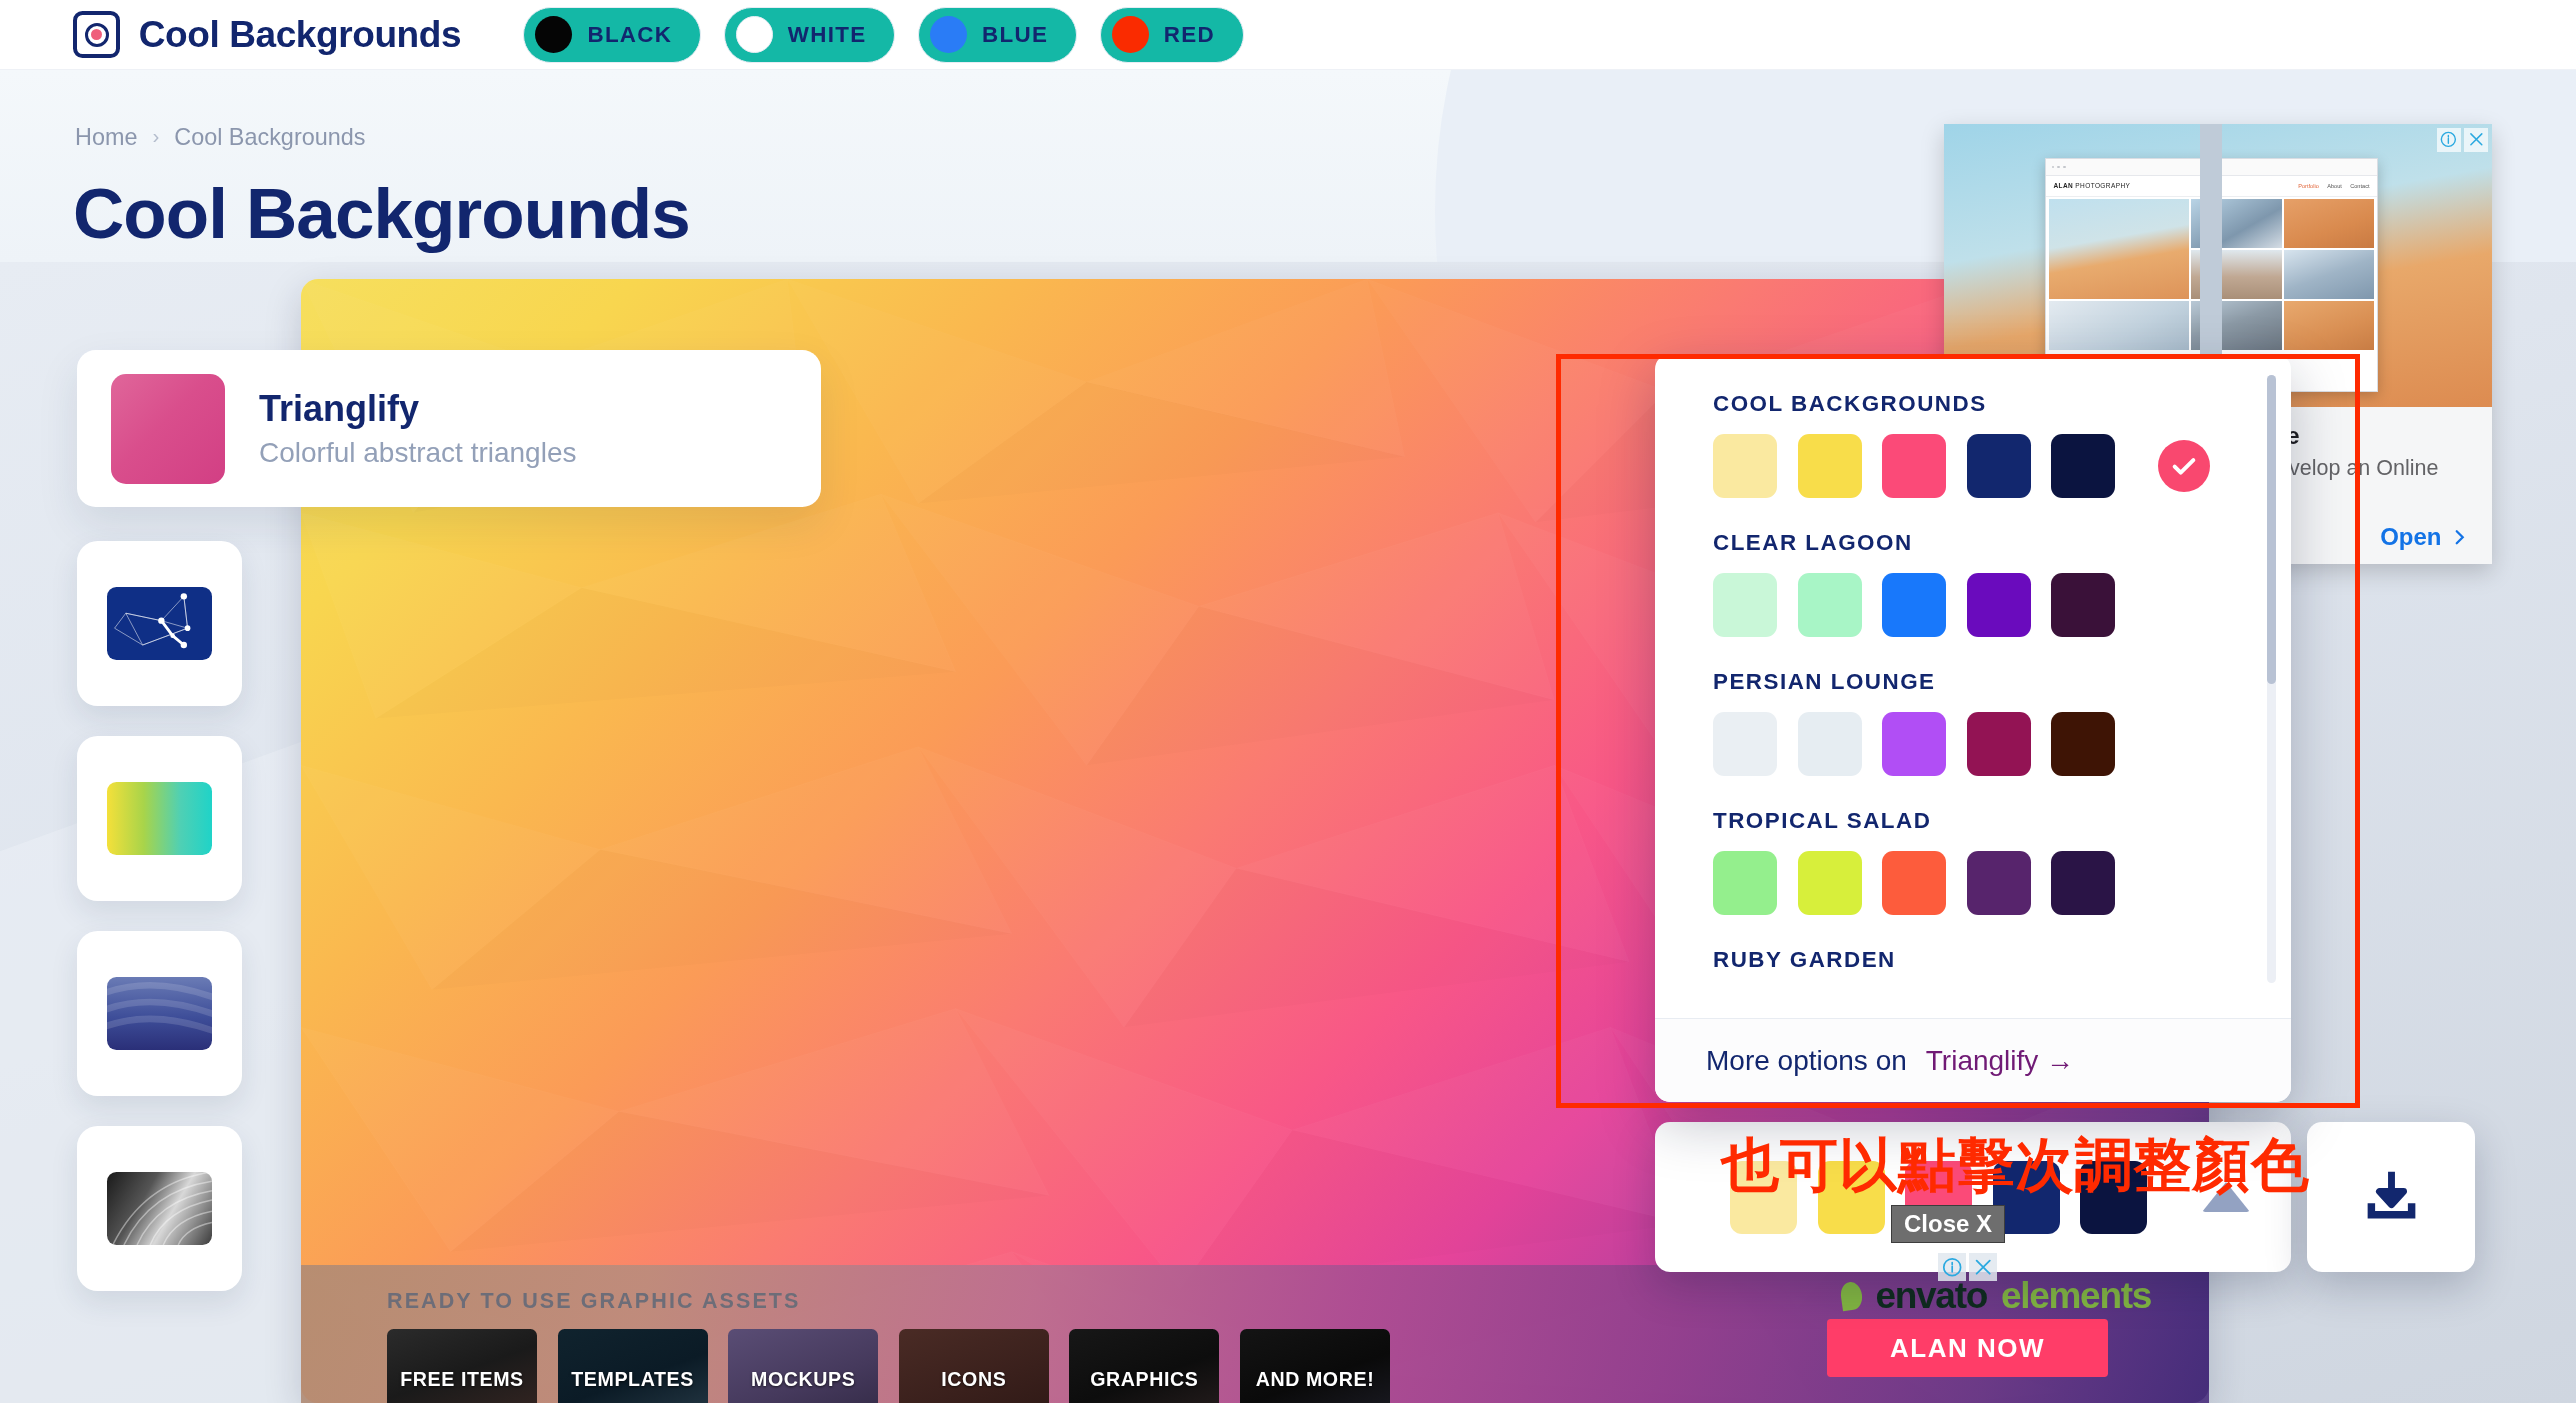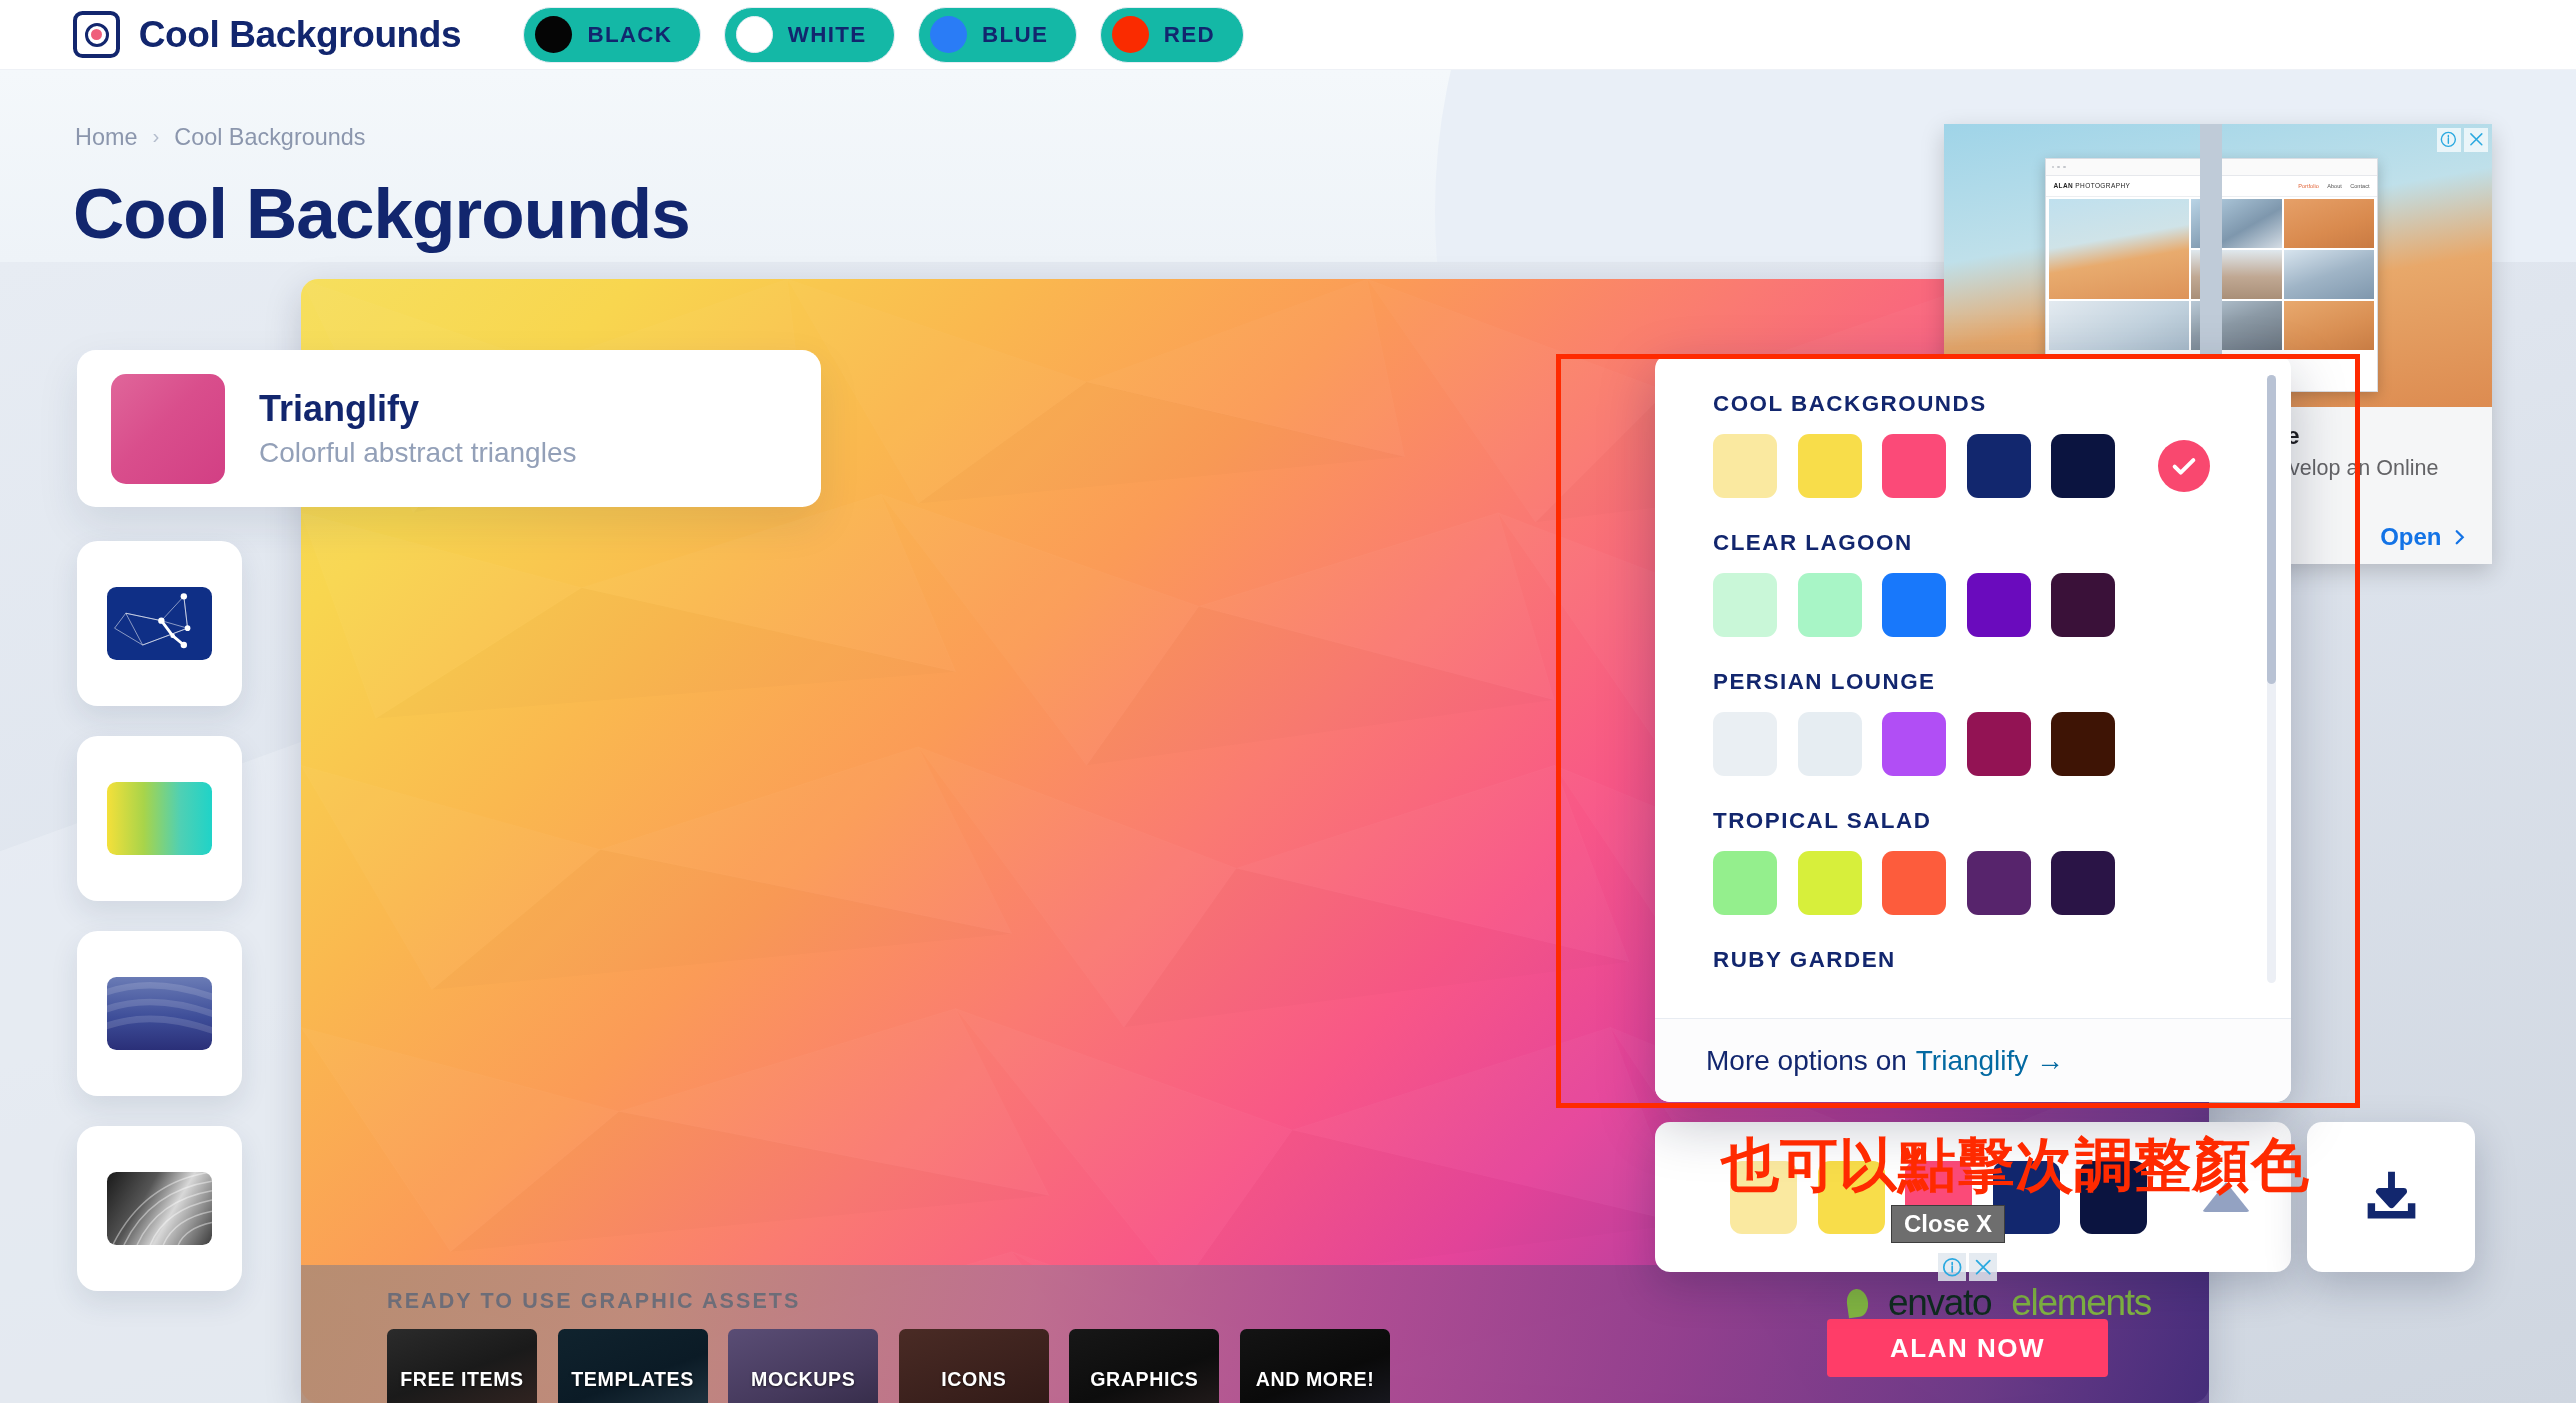--- a/index.html
+++ b/index.html
@@ -138,21 +138,21 @@
     background: #eceff5; border-radius: 5.6px;
   }
   .scrollbar-thumb {
     position: absolute; left: 0; top: 0; width: 9.4px; height: 309px;
     background: #b8c2d4; border-radius: 5.6px; cursor: pointer;
   }
   .palette-footer {
     height: 84px; border-top: 0.9px solid #e8ecf2; display: flex; align-items: center;
     padding-left: 51px; font-size: 28px; color: #12266e; background: #fcfcfd; cursor: pointer;
   }
-  .footer-link { color: #0369a1; margin-left: 9px; }
+  .footer-link { color: #701a75; margin-left: 19px; }
 
   
   .swatch-bar {
     position: absolute; left: 1655px; top: 1122px; width: 636px; height: 150px;
     background: #fff; border-radius: 15px; z-index: 58;
     box-shadow: 0 15px 41px rgba(15,25,55,.22);
     display: flex; align-items: center; padding-left: 75px; gap: 20.6px;
   }
   .swatch-bar .swatch { width: 67px; height: 73px; border-radius: 12px; }
   .caret-up {
@@ -258,23 +258,23 @@
     font-size: 19.6px; font-weight: 700; color: #fff; letter-spacing: 0.6px;
     text-shadow: 0 0.9px 2.8px rgba(0,0,0,.7); z-index: 2; text-align: center;
   }
   .promo-start {
     position: absolute; right: 101px; top: 54px; width: 281px; height: 58px;
     background: #ff3d68; border-radius: 3.7px;
     display: flex; align-items: center; justify-content: center; cursor: pointer;
   }
   .promo-start span { font-size: 26px; font-weight: 700; color: #fff; letter-spacing: 1.5px; }
   .envato-logo {
-    position: absolute; right: 58px; top: 17px;
-    font-size: 37px; font-weight: 400; letter-spacing: -1.3px;
-    display: flex; align-items: center; gap: 20px;
+    position: absolute; right: 58px; top: 10px;
+    font-size: 37px; font-weight: 700; letter-spacing: -1.3px;
+    display: flex; align-items: center; gap: 14px;
   }
   .envato-leaf { width: 20.6px; height: 28px; border-radius: 50% 50% 50% 0; background: #81b441; transform: rotate(-8deg); }
   .envato-a { color: #0f2b1e; }
   .envato-b { color: #81b441; }
 
   
   .anno-rect {
     position: absolute; left: 1556px; top: 354px; width: 804px; height: 754px;
     border: 5.6px solid #ff2a00; z-index: 90; pointer-events: none;
   }

